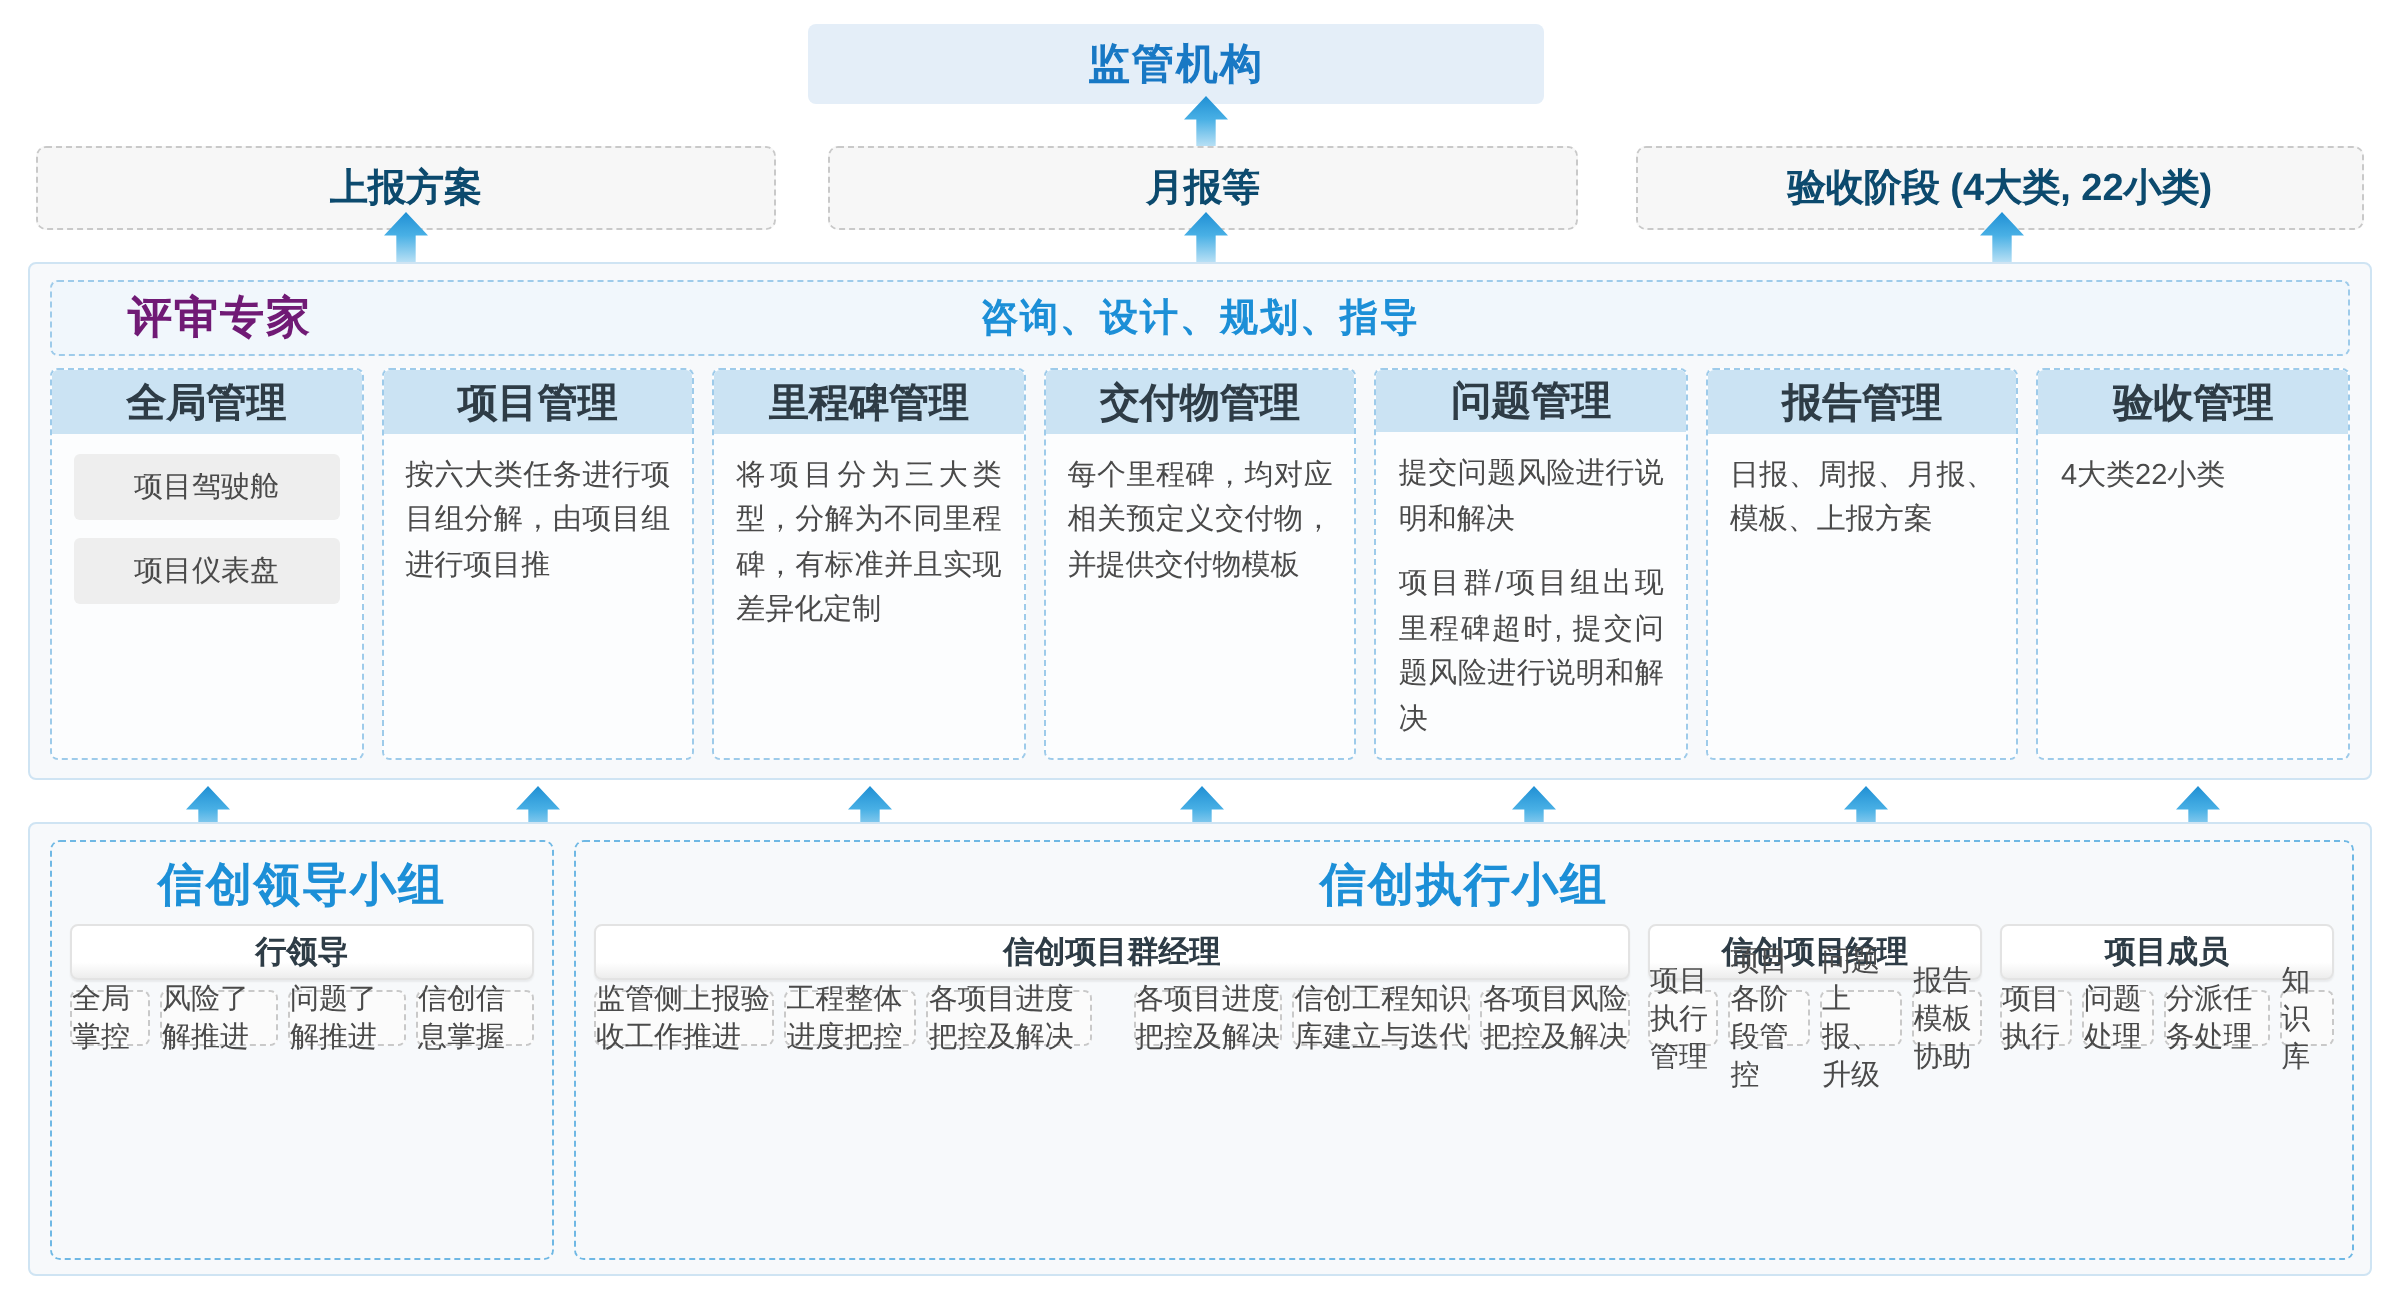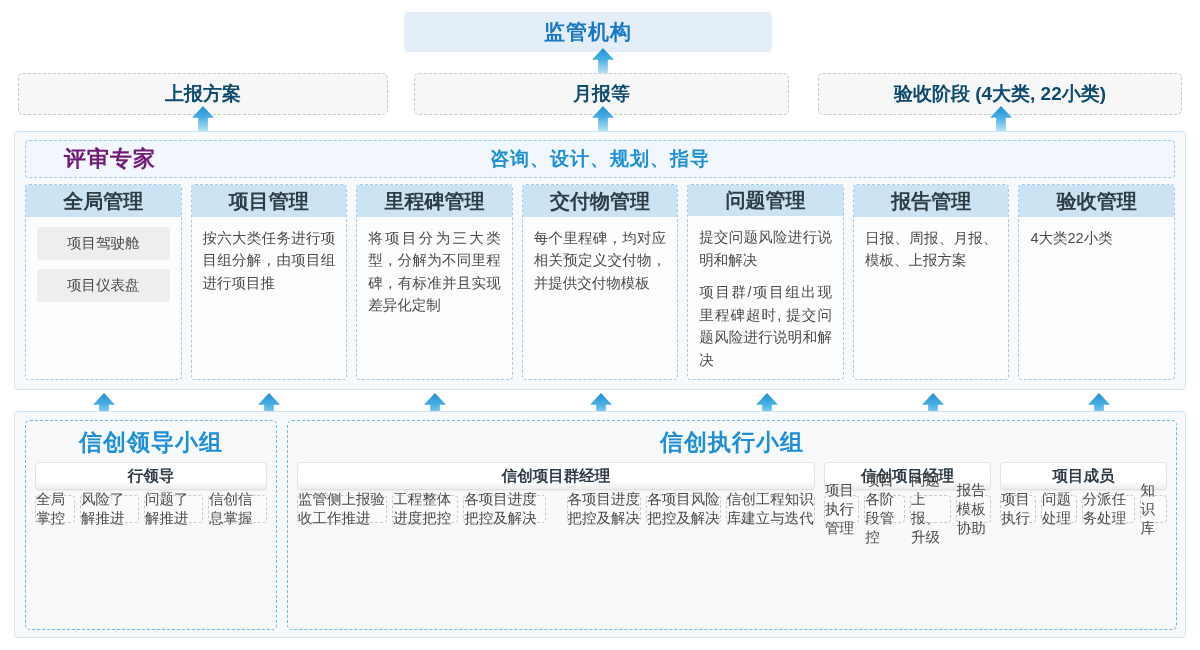--- a/index.html
+++ b/index.html
@@ -253,22 +253,22 @@
         <div class="pg-col">
           <div class="role-header">信创项目群经理</div>
           <div class="pg-sub">
             <div class="stack">
               <div class="item-cell">监管侧上报验收工作推进</div>
               <div class="item-cell">工程整体进度把控</div>
               <div class="item-cell">各项目进度把控及解决</div>
             </div>
             <div class="stack">
               <div class="item-cell">各项目进度把控及解决</div>
+              <div class="item-cell">信创工程知识库建立与迭代</div>
               <div class="item-cell">各项目风险把控及解决</div>
-              <div class="item-cell">信创工程知识库建立与迭代</div>
             </div>
           </div>
         </div>
 
         <div class="pm-col">
           <div class="role-header">信创项目经理</div>
           <div class="stack" style="margin-top:5px;">
             <div class="item-cell">项目执行管理</div>
             <div class="item-cell">项目各阶段管控</div>
             <div class="item-cell">问题上报、升级</div>

